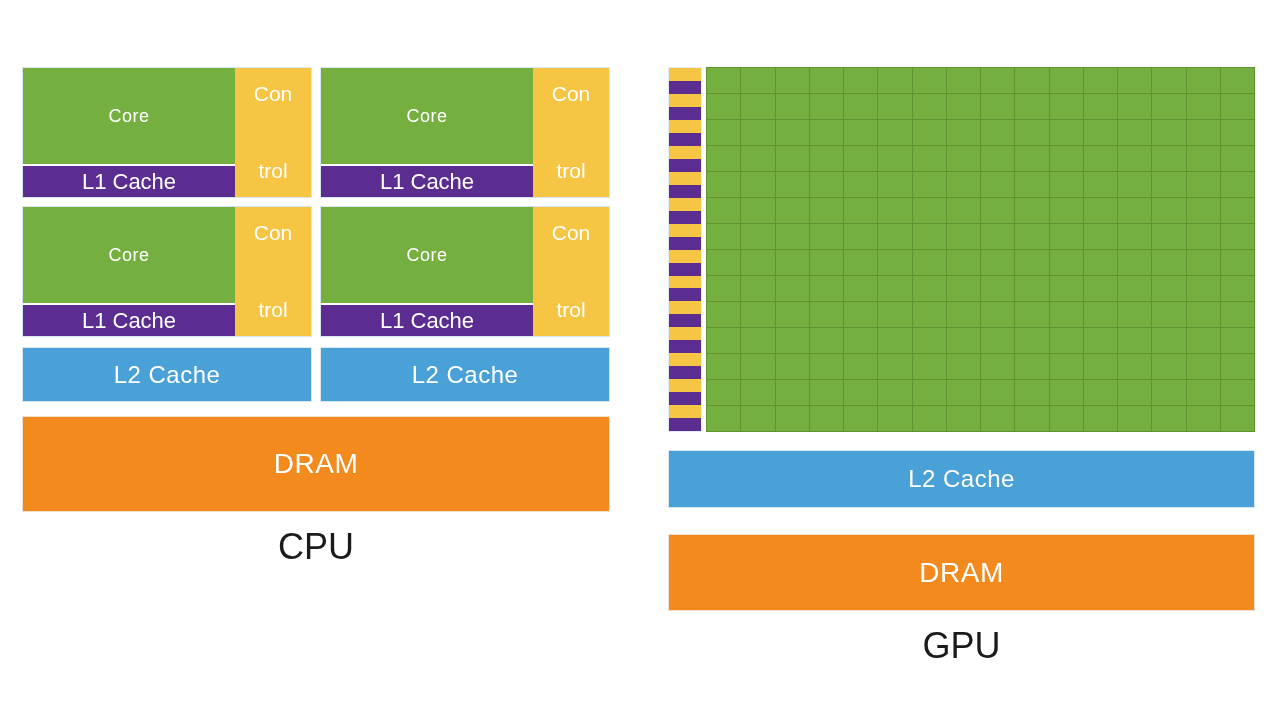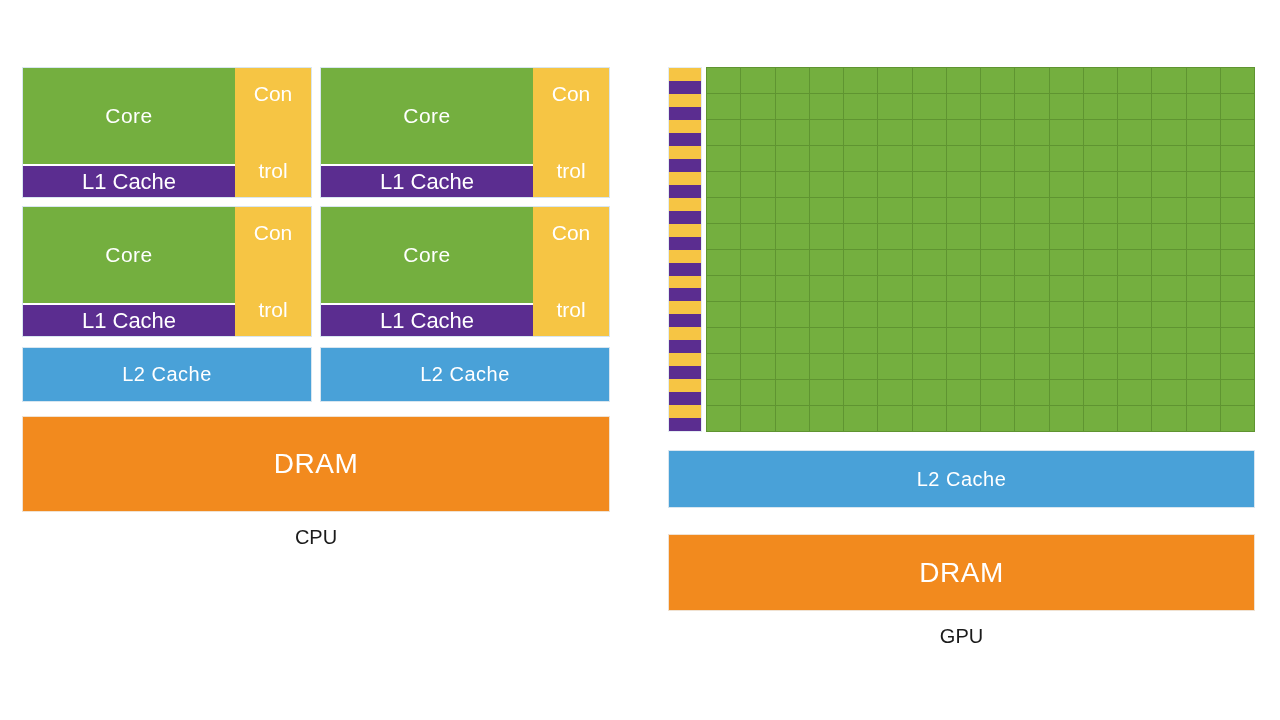--- a/index.html
+++ b/index.html
@@ -10,34 +10,34 @@
   html,body{width:1280px;height:720px;background:#ffffff;overflow:hidden;
     font-family:"Liberation Sans", sans-serif;}
   .canvas{position:relative;width:1280px;height:720px;background:#ffffff;}
 
   
   .cpu-panel{position:absolute;left:22px;top:67px;width:588px;}
   .core-grid{display:grid;grid-template-columns:1fr 1fr;grid-template-rows:131px 131px;gap:8px;}
   .core-block{display:flex;border:1px solid #d8e6f0;background:var(--green);}
   .core-left{flex:1;display:flex;flex-direction:column;}
   .core-area{flex:1;background:var(--green);display:flex;align-items:center;justify-content:center;
-    color:var(--text-light);font-size:21px;letter-spacing:.5px;}
+    color:var(--text-light);font-size:18px;letter-spacing:.5px;}
   .l1-bar{height:33px;background:var(--purple);border-top:2px solid #ffffff;
     display:flex;align-items:center;justify-content:center;color:var(--text-light);font-size:22px;}
   .control-col{width:76px;background:var(--yellow);display:flex;flex-direction:column;
     align-items:center;justify-content:center;color:var(--text-light);font-size:21px;line-height:1.35;gap:48px;}
   .l2-row{display:grid;grid-template-columns:1fr 1fr;gap:8px;margin-top:10px;}
   .block-blue{background:var(--blue);border:1px solid #d8e6f0;display:flex;align-items:center;
-    justify-content:center;color:var(--text-light);font-size:20px;letter-spacing:.5px;}
+    justify-content:center;color:var(--text-light);font-size:24px;letter-spacing:.5px;}
   .cpu-l2{height:55px;}
   .cpu-l3{height:95px;margin-top:8px;}
   .block-orange{background:var(--orange);border:1px solid #f0e2d2;display:flex;align-items:center;
     justify-content:center;color:var(--text-light);font-size:28px;letter-spacing:.5px;}
   .cpu-dram{height:96px;margin-top:14px;}
-  .chip-label{margin-top:14px;text-align:center;color:var(--text-dark);font-size:20px;font-weight:500;}
+  .chip-label{margin-top:14px;text-align:center;color:var(--text-dark);font-size:36px;font-weight:500;}
 
   
   .gpu-panel{position:absolute;left:668px;top:67px;width:587px;}
   .gpu-grid-wrap{display:flex;gap:4px;height:365px;}
   .stripes{width:34px;display:flex;flex-direction:column;border:1px solid #e3ecf2;}
   .stripe{flex:1;}
   .stripe.yellow{background:var(--yellow);}
   .stripe.purple{background:var(--purple);}
   .gpu-grid{flex:1;display:grid;gap:1px;background:var(--green-line);
     border:1px solid var(--green-line);}

